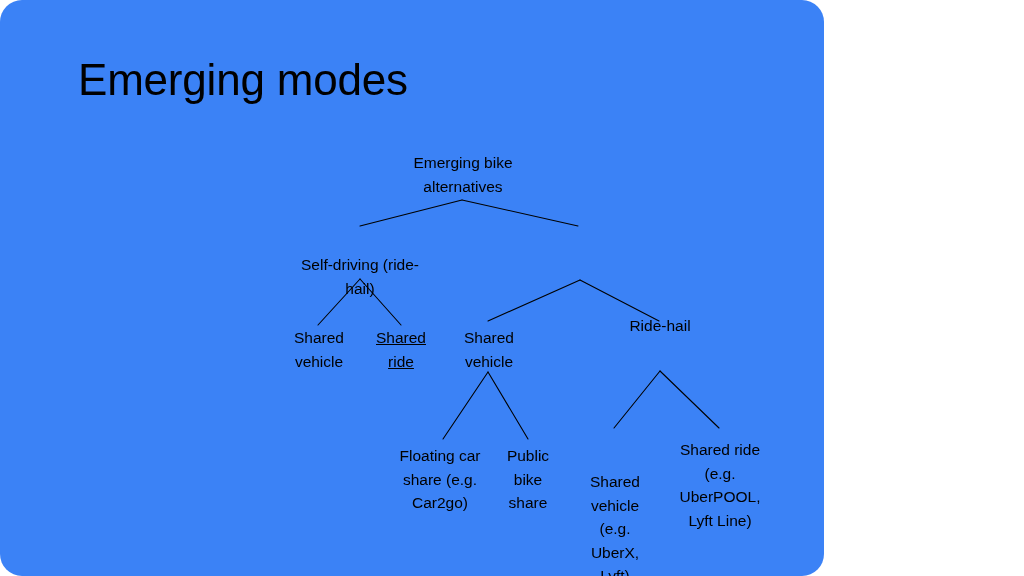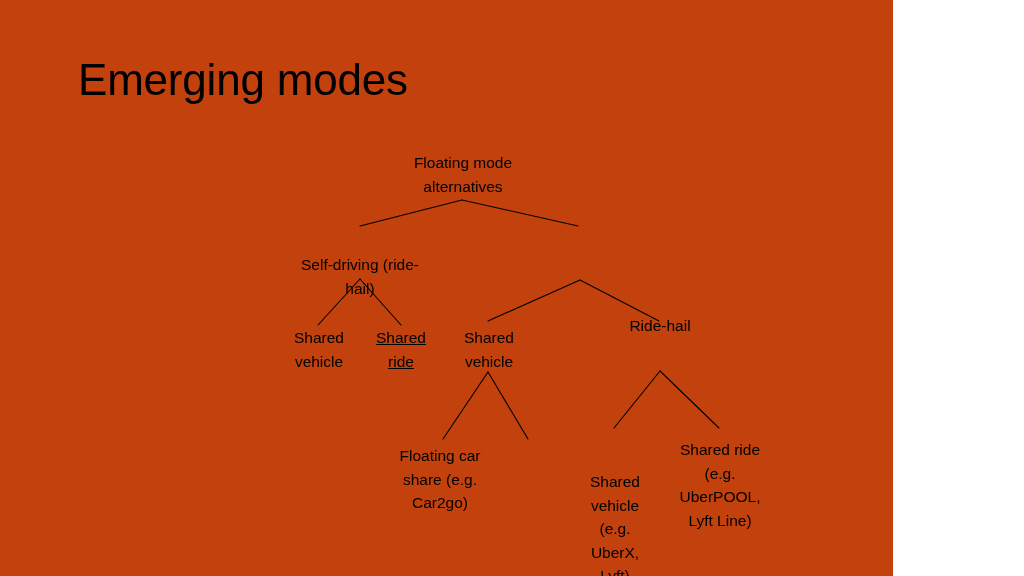--- a/index.html
+++ b/index.html
@@ -2,26 +2,27 @@
 <html><head>
 <meta charset="utf-8">
 <style>
   html, body {
     margin: 0;
     padding: 0;
     background: #ffffff;
   }
   #slide {
     position: relative;
-    width: 893px;
+    width: 824px;
     height: 576px;
-    background: #c2410c;
+    background: #3b82f6;
     overflow: hidden;
     font-family: "Liberation Sans", "DejaVu Sans", sans-serif;
     color: #000000;
+    border-radius: 22px;
   }
   #slide-title {
     position: absolute;
     left: 78px;
     top: 55px;
     font-size: 44px;
     font-weight: 300;
     letter-spacing: -0.2px;
     line-height: 1.12;
     color: #000000;
@@ -79,33 +80,34 @@
       <path d="M 580 280 L 659 321"></path>
 
       <path d="M 488 372 L 443 439"></path>
       <path d="M 488 372 L 528 439"></path>
 
       <path d="M 660 371 L 614 428"></path>
       <path d="M 660 371 L 719 428"></path>
     </g>
   </svg>
 
-  <div class="node" id="node-root">Floating mode alternatives</div>
+  <div class="node" id="node-root">Emerging bike alternatives</div>
 
   <div class="node" id="node-self-driving">Self-driving (ride-hail)</div>
 
 
   <div class="node" id="node-sd-shared-vehicle">Shared vehicle</div>
 
   <div class="node" id="node-sd-shared-ride">Shared ride</div>
 
   <div class="node" id="node-nsd-shared-vehicle">Shared vehicle</div>
 
   <div class="node" id="node-nsd-ride-hail">Ride-hail</div>
 
   <div class="node" id="node-floating-car-share">Floating car share (e.g. Car2go)</div>
 
+  <div class="node" id="node-public-bike-share">Public bike share</div>
 
   <div class="node" id="node-uberx-lyft">Shared vehicle (e.g. UberX, Lyft)</div>
 
   <div class="node" id="node-uberpool-lyftline">Shared ride (e.g. UberPOOL, Lyft Line)</div>
 
 </div>
 
 </body></html>

